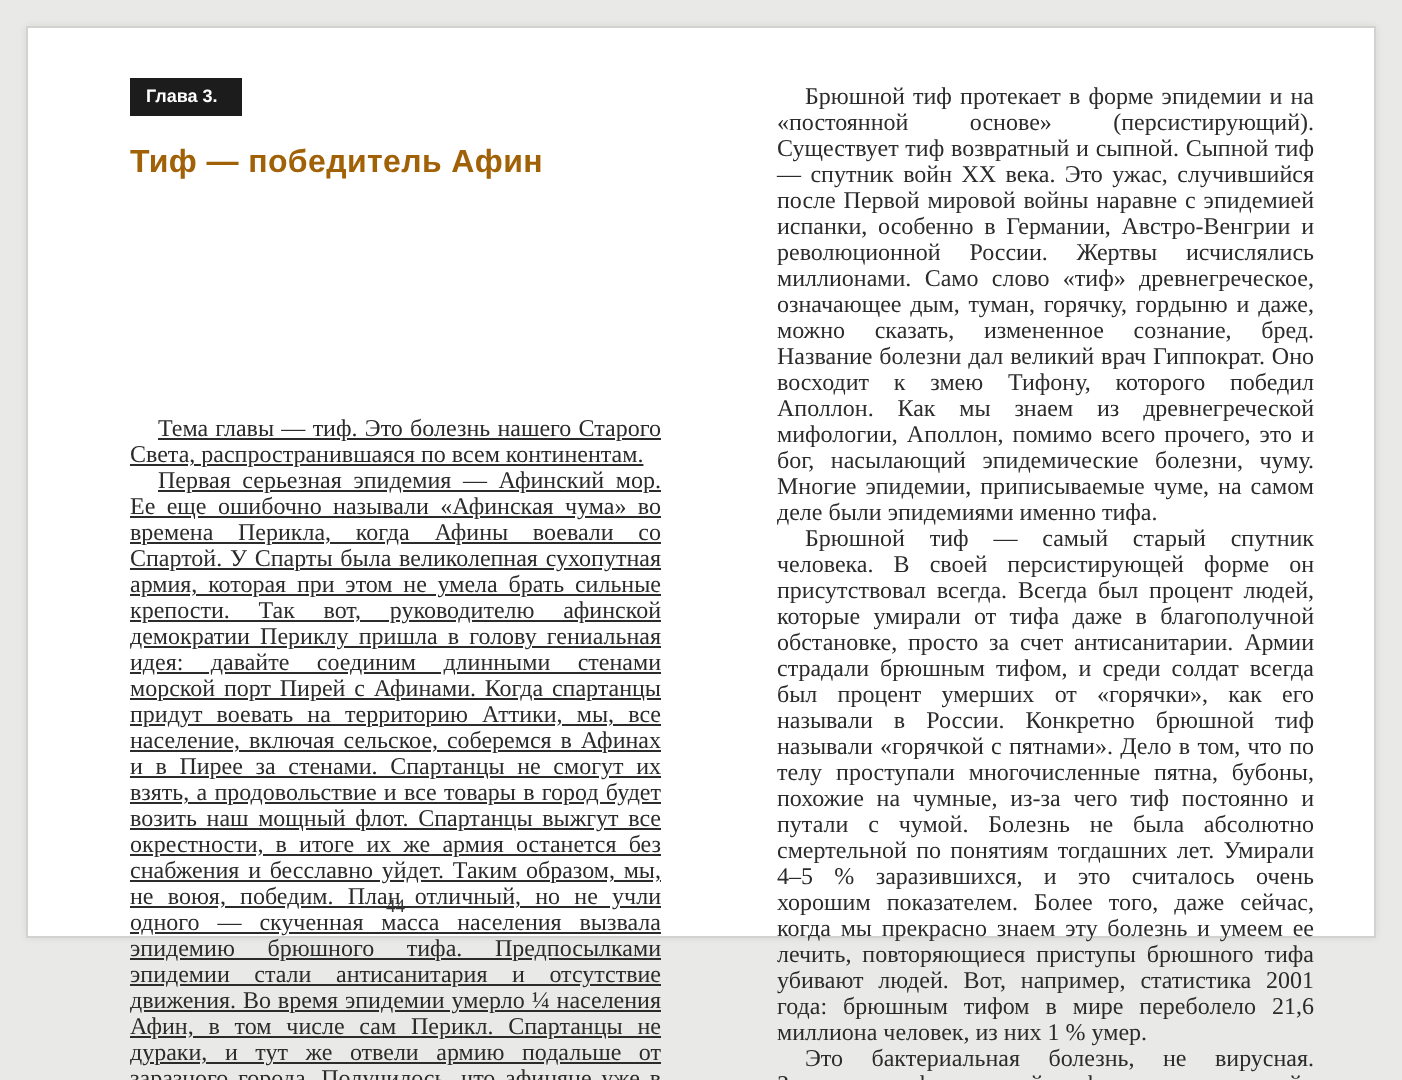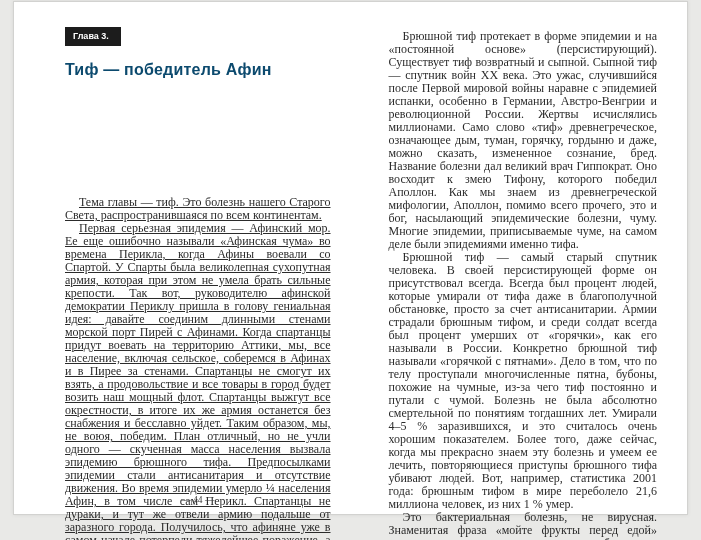--- a/index.html
+++ b/index.html
@@ -7,22 +7,22 @@
   body {
     width: 701px; height: 540px;
     background: #e9e9e7;
     font-family: "Liberation Serif", serif;
     color: #262626;
     position: relative;
     overflow: hidden;
   }
   .spread {
     position: absolute;
-    left: 13px; top: 1px;
-    width: 675px; height: 514px;
+    left: 13px; top: 13px;
+    width: 675px; height: 456px;
     background: #ffffff;
     border: 1px solid #d2d2d0;
     box-shadow: 0 0 4px rgba(0,0,0,0.08);
     display: flex;
   }
   .page { position: relative; width: 50%; height: 100%; }
   .page-inner { position: absolute; top: 0; bottom: 0; }
   .page-left  .page-inner { left: 51px; right: 20px; }
   .page-right .page-inner { left: 38px; right: 30px; }
 
@@ -37,21 +37,21 @@
     padding: 5px 12px 5px 8px;
     margin-top: 25px;
   }
   .page-title {
     font-family: "Liberation Sans", sans-serif;
     font-weight: bold;
     font-size: 16px;
     line-height: 19px;
     margin: 14px 0 16px 0;
     letter-spacing: 0.2px;
-    color: #0c4a6e;
+    color: #a16207;
   }
   .body-text {
     font-size: 12px;
     line-height: 13px;
     text-align: justify;
     hyphens: auto;
     color: #2b2b2b;
   }
   .body-text p { margin: 0; text-indent: 14px; }
   .left-body  { margin-top: 117px; text-decoration: underline; }

